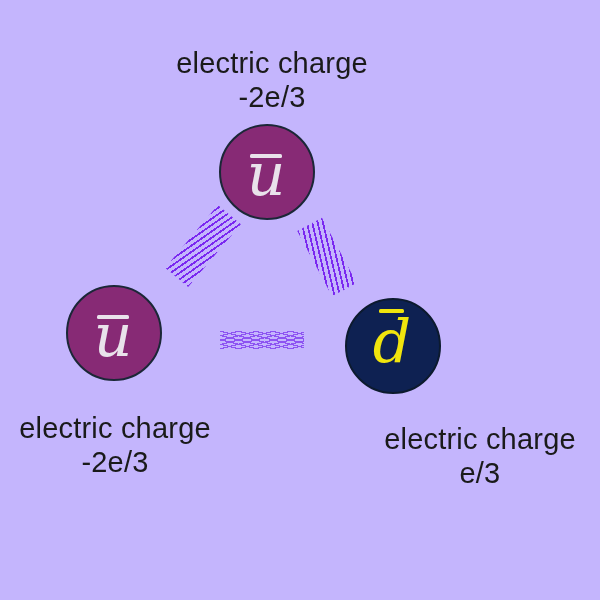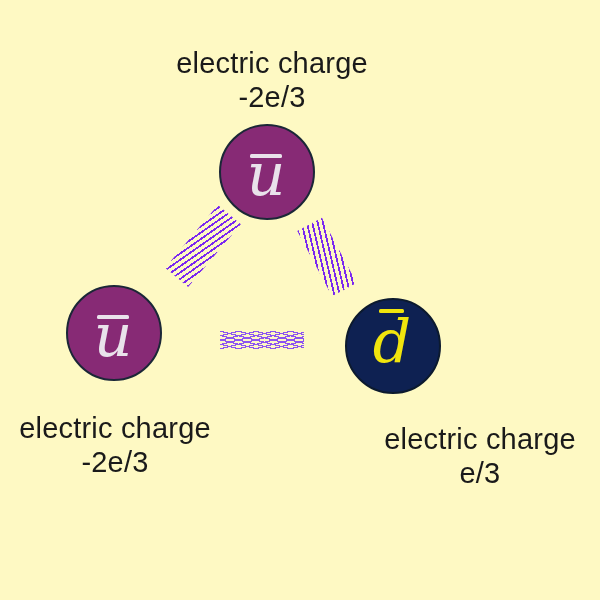--- a/index.html
+++ b/index.html
@@ -1,20 +1,20 @@
 <!DOCTYPE html>
 <html><head>
 <meta charset="utf-8">
 <style>
   html, body { margin: 0; padding: 0; background: #ffffff; }
   .canvas {
     position: relative;
     width: 600px;
     height: 600px;
-    background: #fef9c3;
+    background: #c4b5fd;
     overflow: hidden;
     font-family: "Liberation Sans", sans-serif;
   }
 
   
   .charge-label {
     position: absolute;
     width: 270px;
     text-align: center;
     font-size: 29px;

